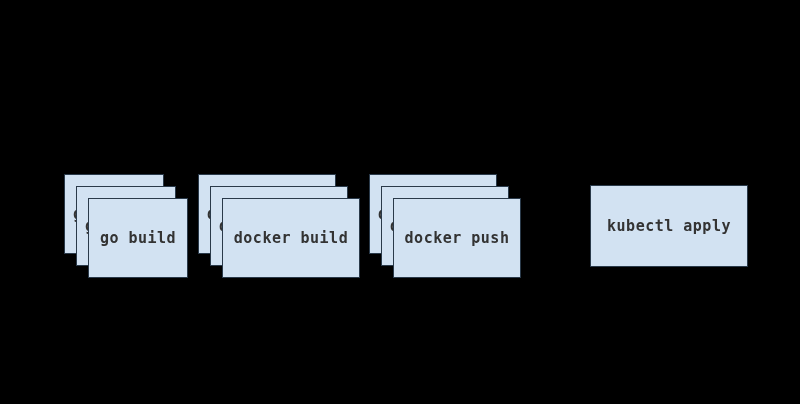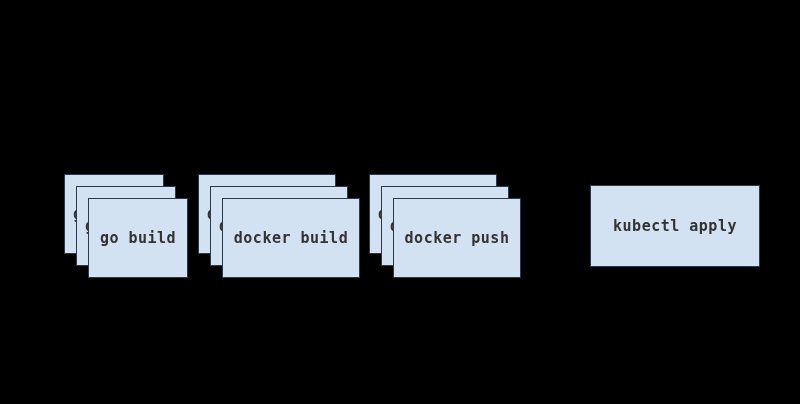--- a/index.html
+++ b/index.html
@@ -96,21 +96,21 @@
       </div>
       <div class="node-box layer-mid" style="left: 381px; top: 186px; width: 128px; height: 80px; z-index: 12;">
         <span class="node-label">docker push</span>
       </div>
       <div class="node-box" style="left: 393px; top: 198px; width: 128px; height: 80px; z-index: 13;">
         <span class="node-label">docker push</span>
       </div>
     </div>
 
   <div class="node-group" id="group-3">
-      <div class="node-box" style="left: 590px; top: 185px; width: 170px; height: 82px; z-index: 11;">
+      <div class="node-box" style="left: 590px; top: 185px; width: 158px; height: 82px; z-index: 11;">
         <span class="node-label">kubectl apply</span>
       </div>
     </div>
 
   <svg class="arrow-layer" id="edge-layer" viewBox="0 0 800 404" width="800" height="404">
     <defs>
       <marker id="arrowhead" markerWidth="7" markerHeight="7" refX="6" refY="3" orient="auto" markerUnits="userSpaceOnUse">
         <path d="M0,0 L7,3 L0,6 z" fill="#000000"></path>
       </marker>
     </defs>

